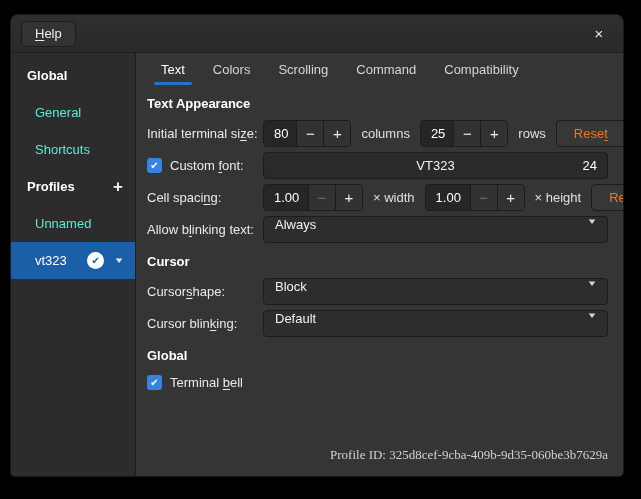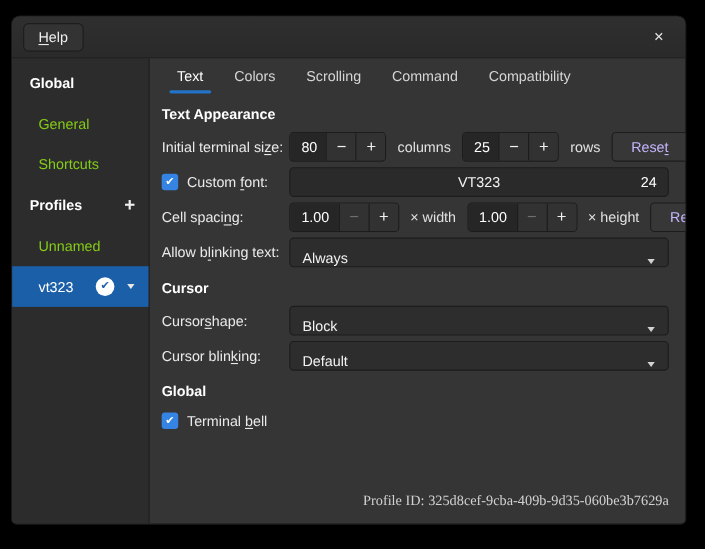--- a/index.html
+++ b/index.html
@@ -17,21 +17,21 @@
     border-bottom:1px solid #1f1f1f; display:flex; align-items:center; position:relative; }
   .help-btn { margin-left:10px; height:26px; padding:0 13px; display:flex; align-items:center;
     background:#333333; border:1px solid #1d1d1d; border-radius:5px; color:#eeeeee; cursor:default; }
   .win-title { position:absolute; left:0; right:0; text-align:center; font-weight:bold; color:#ffffff; pointer-events:none; }
   .close-btn { margin-left:auto; margin-right:12px; width:24px; height:24px; display:flex;
     align-items:center; justify-content:center; color:#e8e8e8; font-size:15px; z-index:2; }
 
   
   .main { flex:1; display:flex; min-height:0; }
   .sidebar { width:125px; flex:none; background:#2c2c2c; border-right:1px solid #1e1e1e; padding-top:4px; }
-  .side-row { height:37px; display:flex; align-items:center; padding:0 12px 0 16px; color:#84cc16; }
+  .side-row { height:37px; display:flex; align-items:center; padding:0 12px 0 16px; color:#5eead4; }
   .side-row.header { font-weight:bold; color:#ffffff; }
   .side-row.item { padding-left:24px; }
   .side-row.selected { background:#1a5fa8; color:#ffffff; }
   .side-add { margin-left:auto; font-size:17px; line-height:1; color:#f2f2f2; }
   .side-icons { margin-left:auto; display:flex; align-items:center; gap:11px; }
   .check-circle { width:17px; height:17px; border-radius:50%; background:#ffffff; color:#1a5fa8;
     font-size:10px; font-weight:bold; display:flex; align-items:center; justify-content:center; }
   .chev { font-size:8px; color:#e8e8e8; transform:scaleX(1.4); }
 
   .content { flex:1; display:flex; flex-direction:column; padding:0 15px 0 11px; min-width:0; }
@@ -52,33 +52,33 @@
   .spin { display:flex; height:27px; border:1px solid #1c1c1c; border-radius:4px; overflow:hidden; flex:none; }
   .spin-value { background:#262626; display:flex; align-items:center; padding:0 8px 0 10px; color:#ffffff; }
   .spin.narrow .spin-value { min-width:30px; }
   .spin.wide .spin-value { min-width:44px;text-align:right; }
   .spin-btn { width:27px; background:#323232; border-left:1px solid #1c1c1c; display:flex;
     align-items:center; justify-content:center; color:#f0f0f0; font-size:15px; }
   .spin-btn.disabled { color:#6f6f6f; }
 
   .push { flex:1; }
   .btn { height:27px; padding:0 17px; background:#373737; border:1px solid #1c1c1c; border-radius:4px;
-    color:#c4b5fd; display:flex; align-items:center; flex:none; }
+    color:#f97316; display:flex; align-items:center; flex:none; }
 
   .checkbox { width:15px; height:15px; flex:none; border-radius:3px; background:#3584e4;
     color:#ffffff; font-size:10px; display:flex; align-items:center; justify-content:center;
     margin-right:8px; }
 
   .font-btn { flex:1; height:27px; background:#2a2a2a; border:1px solid #1c1c1c; border-radius:4px;
     position:relative; display:flex; align-items:center; }
   .font-name { position:absolute; left:0; right:0; text-align:center; color:#f2f2f2; }
   .font-size { margin-left:auto; padding-right:10px; font-weight:normal; color:#ffffff; z-index:1; }
 
   .combo { flex:1; height:27px; background:#2d2d2d; border:1px solid #1c1c1c; border-radius:4px;
-    display:flex; align-items:flex-end; padding:0 11px; color:#f2f2f2; }
+    display:flex; align-items:flex-start; padding:0 11px; color:#f2f2f2; }
   .combo .chev { margin-left:auto; color:#d2d2d2; }
 
   .footer { margin-top:auto; padding:8px 0 13px; text-align:right; color:#d2d2d2; flex:none;font-family:Liberation Serif, serif; }
 </style>
 </head>
 <body>
 
 <div class="window">
 
   <div class="titlebar">

